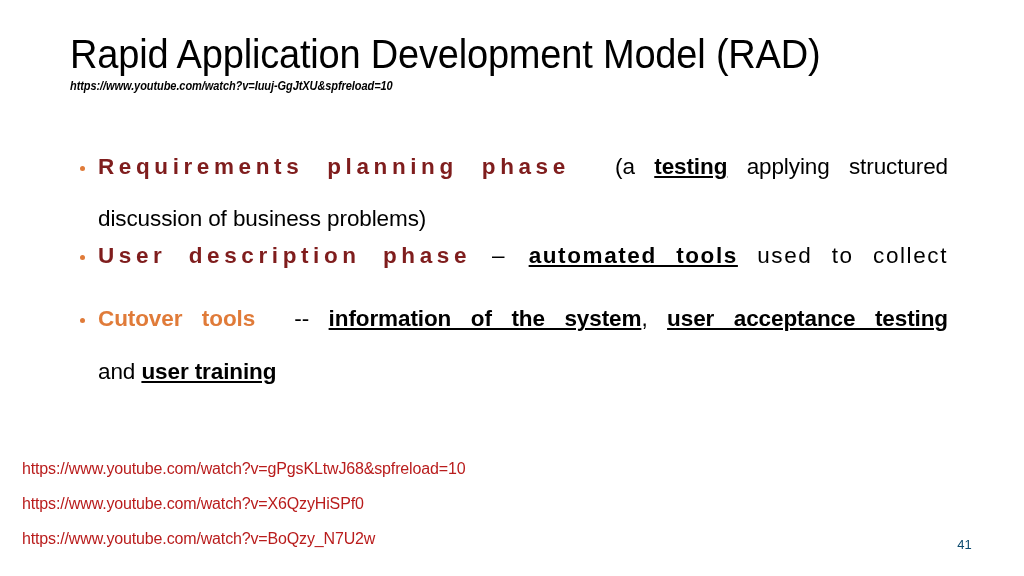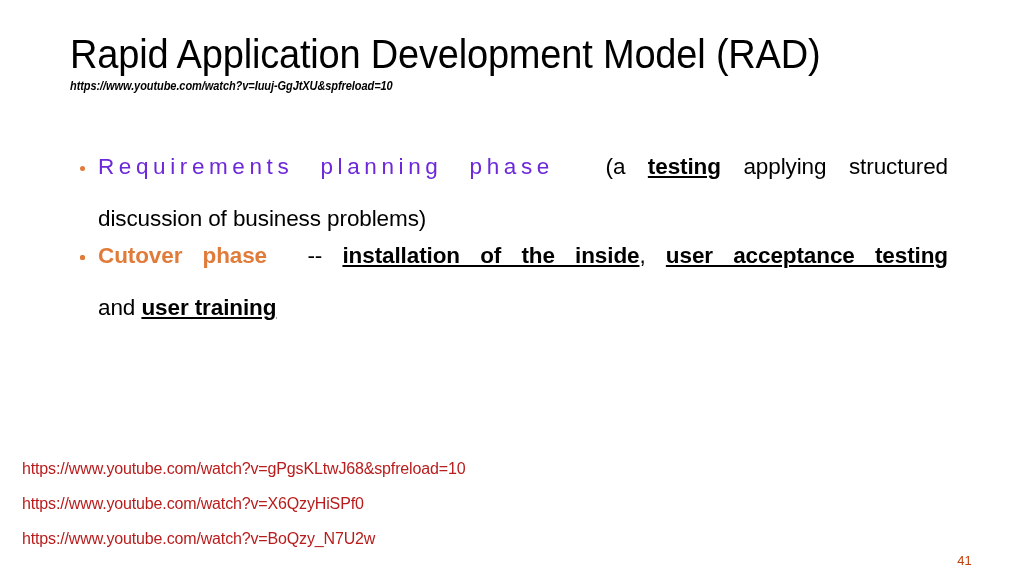--- a/index.html
+++ b/index.html
@@ -102,22 +102,22 @@
   .ph {
     color: #E07B39;
     font-weight: bold;
   }
   .ph-sp {
     color: #E07B39;
     font-weight: bold;
     letter-spacing: 2.6px;
   }
   .ph-sp2 {
-    color: #6d28d9;
-    font-weight: normal;
+    color: #7f1d1d;
+    font-weight: bold;
     letter-spacing: 4.6px;
   }
   .bold-u {
     font-weight: bold;
     text-decoration: underline;
     text-underline-offset: 2px;
     text-decoration-thickness: 2px;
   }
   .sp-wide { letter-spacing: 3.2px; }
   .sp-mid  { letter-spacing: 1.6px; }
@@ -136,23 +136,23 @@
     margin-bottom: 19px;
     letter-spacing: -0.15px;
     white-space: nowrap;
   }
   .footer-link:last-child { margin-bottom: 16px; }
 
   
   .slide-number {
     position: absolute;
     right: 52px;
-    bottom: 8px;
+    bottom: 24px;
     font-size: 13px;
-    color: #c2410c;
+    color: #0c4a6e;
     letter-spacing: 0.2px;
   }
 </style>
 </head>
 <body>
 
 <div class="slide">
 
   <div class="title-block">
     <div class="slide-title">Rapid Application Development Model (RAD)</div>
@@ -162,26 +162,27 @@
   <div class="body-block">
 
     <div class="bullet">
       <span class="bullet-dot"></span>
       <span class="line1"><span class="ph-sp2">Requirements planning phase</span><span class="sp-wide">&nbsp;&nbsp;</span><span>(a </span><span class="bold-u">testing</span><span> applying structured</span></span>
       <span class="line2">discussion of business problems)</span>
     </div>
 
     <div class="bullet">
       <span class="bullet-dot"></span>
+      <span class="line1"><span class="ph-sp2">User description phase</span><span class="sp-wide">&nbsp;</span><span class="sp-wide">–</span><span class="sp-wide">&nbsp;</span><span class="bold-u sp-mid">automated tools</span><span class="sp-mid"> used to collect</span></span>
     </div>
 
 
     <div class="bullet">
       <span class="bullet-dot"></span>
-      <span class="line1"><span class="ph">Cutover phase</span><span>&nbsp;&nbsp;</span><span>--</span><span>&nbsp;</span><span class="bold-u">installation of the inside</span><span>, </span><span class="bold-u">user acceptance testing</span></span>
+      <span class="line1"><span class="ph">Cutover tools</span><span>&nbsp;&nbsp;</span><span>--</span><span>&nbsp;</span><span class="bold-u">information of the system</span><span>, </span><span class="bold-u">user acceptance testing</span></span>
       <span class="line2"><span>and </span><span class="bold-u">user training</span></span>
     </div>
 
   </div>
 
   <div class="footer-links">
     <div class="footer-link">https://www.youtube.com/watch?v=gPgsKLtwJ68&amp;spfreload=10</div>
     <div class="footer-link">https://www.youtube.com/watch?v=X6QzyHiSPf0</div>
     <div class="footer-link">https://www.youtube.com/watch?v=BoQzy_N7U2w</div>
   </div>

